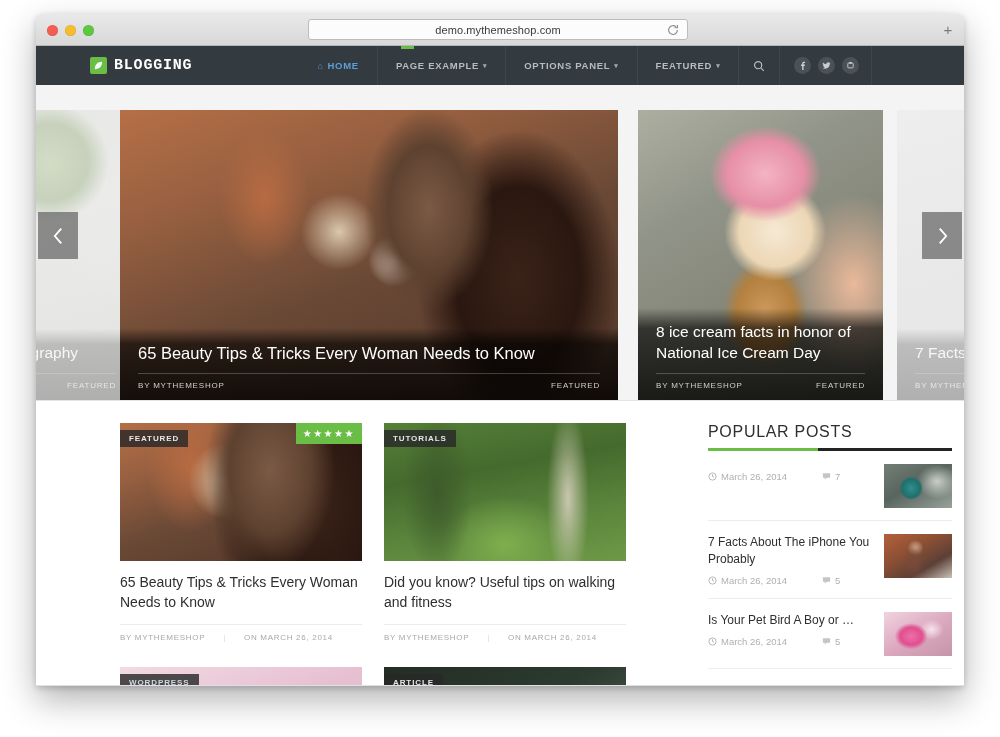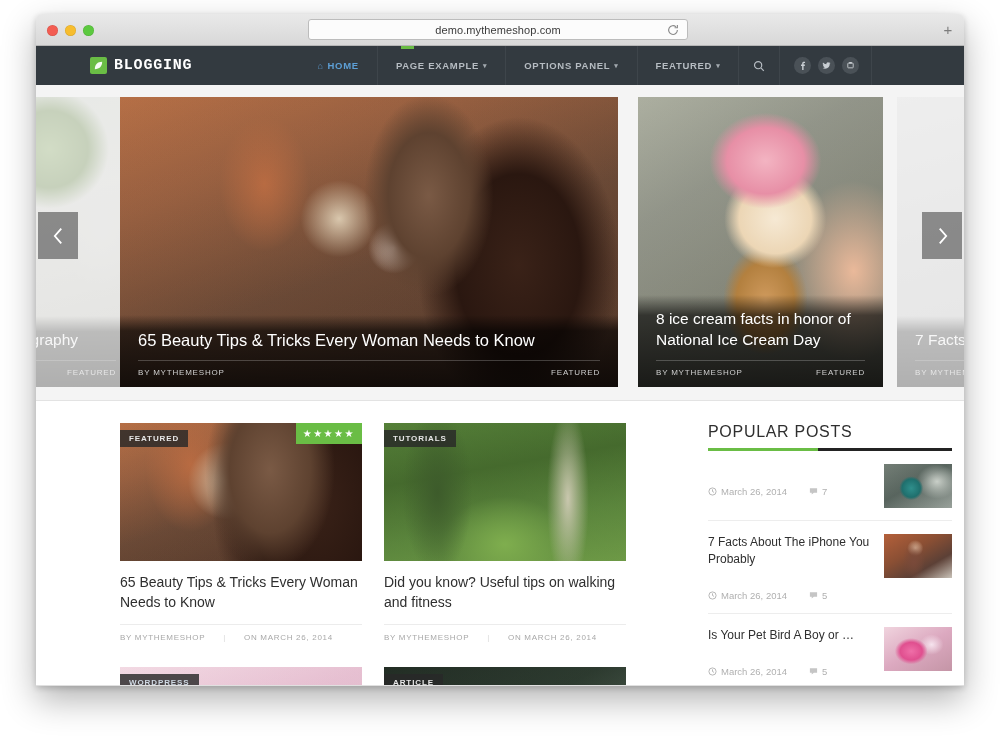--- a/index.html
+++ b/index.html
@@ -110,21 +110,21 @@
   .soc svg { width: 9px; height: 9px; fill: #c9ced3; }
   .nav-tail {
     margin-left: 12px; height: 39px; border-left: 1px solid #3e454b; flex: 1;
   }
 
   
   .slider {
     position: relative; height: 316px; background: #f4f4f4;
     border-bottom: 1px solid #e3e3e3;
   }
-  .slide { position: absolute; top: 12px; overflow: hidden; }
+  .slide { position: absolute; top: 25px; overflow: hidden; }
 
   .slide-prev { left: -32px; width: 130px; height: 290px; opacity: 0.33; }
   .slide-main { left: 84px; width: 498px; height: 290px; }
   .slide-next { left: 602px; width: 245px; height: 290px; }
   .slide-far  { left: 861px; width: 130px; height: 290px; opacity: 0.33; }
 
   .slide-img { position: absolute; inset: 0; }
 
   
   .img-woman {
@@ -248,21 +248,21 @@
     background: #6abd45;
   }
   .pop-item {
     display: flex; align-items: flex-start; gap: 12px;
     padding: 13px 0 12px 0;
     border-bottom: 1px solid #ededed;
   }
   .pop-text { flex: 1; }
   .pop-title { font-size: 12px; line-height: 1.42; color: #2f2f2f; }
   .pop-meta {
-    margin-top: 22px; display: flex; align-items: center; gap: 22px;
+    margin-top: 7px; display: flex; align-items: center; gap: 35px;
     font-size: 9.5px; color: #b0b0b0;
   }
   .pop-meta span { display: flex; align-items: center; gap: 4px; }
   .pop-meta svg { width: 9px; height: 9px; }
   .pop-thumb { width: 68px; height: 44px; flex: none; }
   .pt-scooter {
     background:
       radial-gradient(circle 14px at 40% 55%, #2f8f8c 0%, #1f6f6d 65%, rgba(31,111,109,0) 85%),
       radial-gradient(ellipse 24px 20px at 78% 40%, #c9cfc8 0%, rgba(200,206,198,0.2) 85%),
       linear-gradient(150deg, #5e6a62 0%, #3c4a44 45%, #8d9690 100%);

